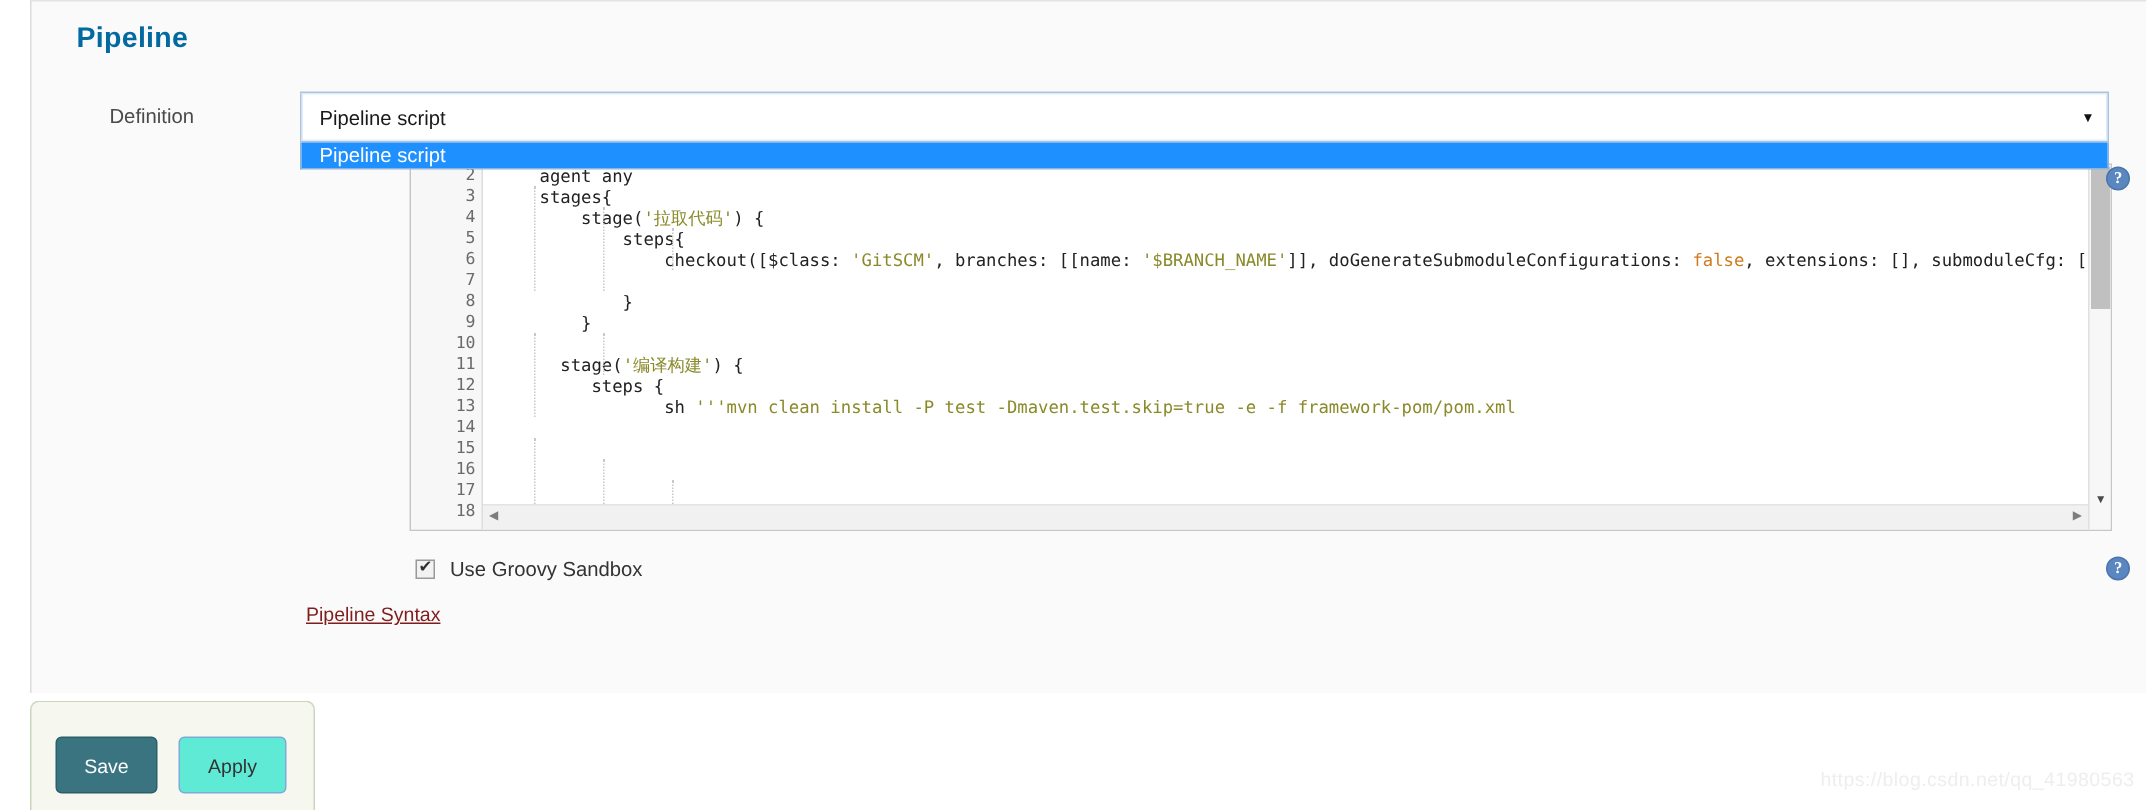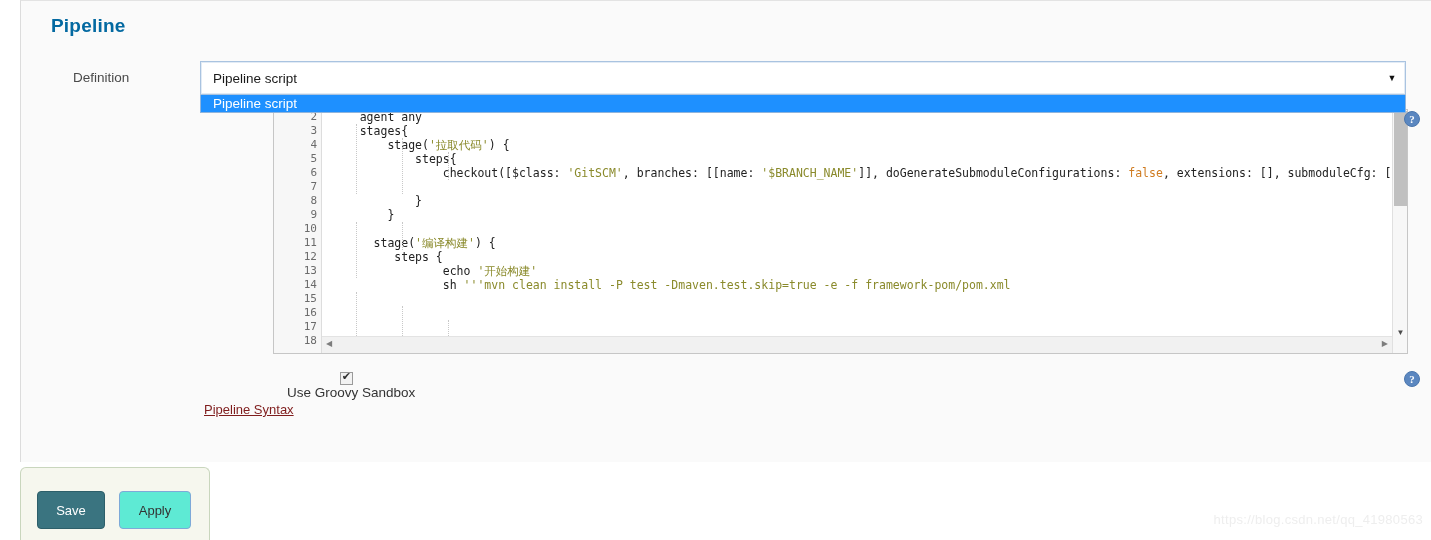--- a/index.html
+++ b/index.html
@@ -229,21 +229,20 @@
   .h-right { right: 4px; }
 
   
   .sandbox-row {
     position: absolute;
     left: 256px;
     top: 371px;
     display: flex;
     align-items: center;
     z-index: 6;
-    flex-direction: column;
   }
   .cbox {
     width: 13px;
     height: 13px;
     border: 1px solid #9a9a9a;
     background: #f2f2f2;
     position: relative;
     box-sizing: border-box;
   }
   .cbox::after {
@@ -395,21 +394,20 @@
             <div class="code-row">    stages{</div>
             <div class="code-row">        stage(<span class="tok-str">'拉取代码'</span>) {</div>
             <div class="code-row">            steps{</div>
             <div class="code-row">                checkout([$class: <span class="tok-str">'GitSCM'</span>, branches: [[name: <span class="tok-str">'$BRANCH_NAME'</span>]], doGenerateSubmoduleConfigurations: <span class="tok-kw">false</span>, extensions: [], submoduleCfg: [], userRe</div>
             <div class="code-row">&nbsp;</div>
             <div class="code-row">            }</div>
             <div class="code-row">        }</div>
             <div class="code-row">&nbsp;</div>
             <div class="code-row">      stage(<span class="tok-str">'编译构建'</span>) {</div>
             <div class="code-row">         steps {</div>
-            <div class="code-row">                echo <span class="tok-str">'开始构建'</span></div>
             <div class="code-row">                sh <span class="tok-str">''</span><span class="tok-str">'mvn clean install -P test -Dmaven.test.skip=true -e -f framework-pom/pom.xml</span></div>
             <div class="code-row">&nbsp;</div>
             <div class="code-row">&nbsp;</div>
             <div class="code-row">&nbsp;</div>
           </div>
       </div>
       <div class="v-scroll">
         <div class="v-thumb"></div>
         <div class="v-down">▼</div>
       </div>

